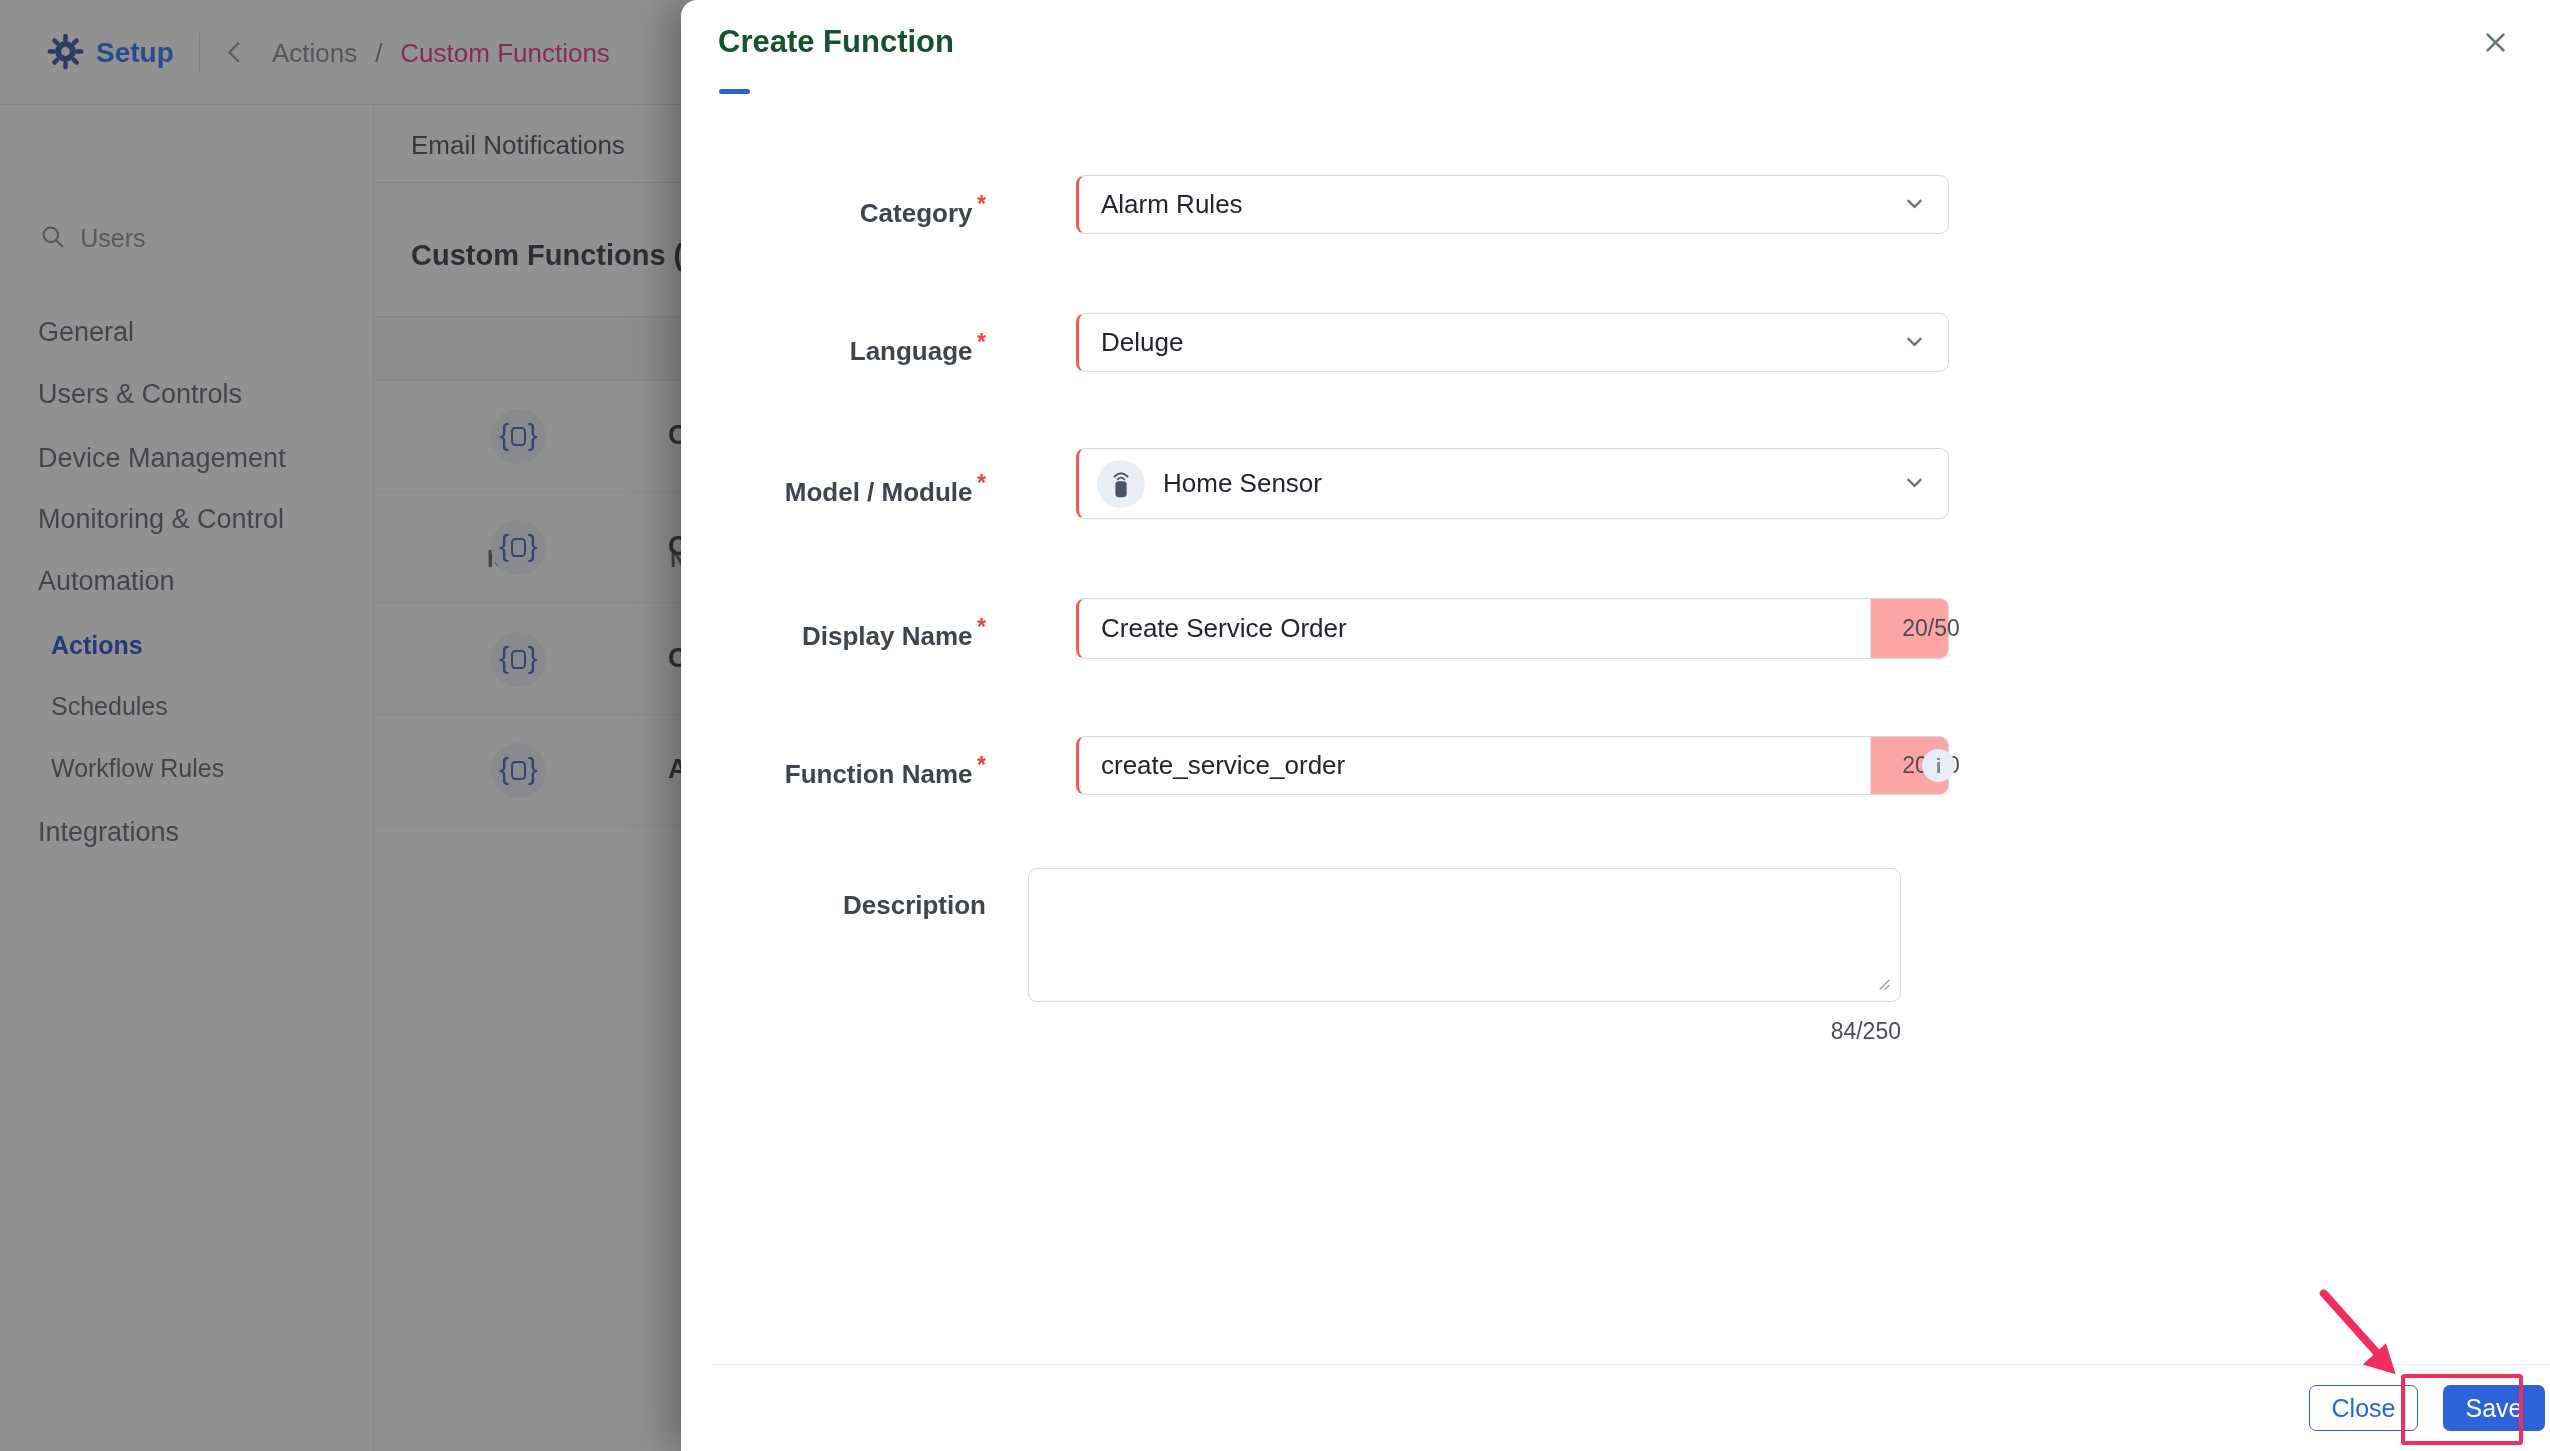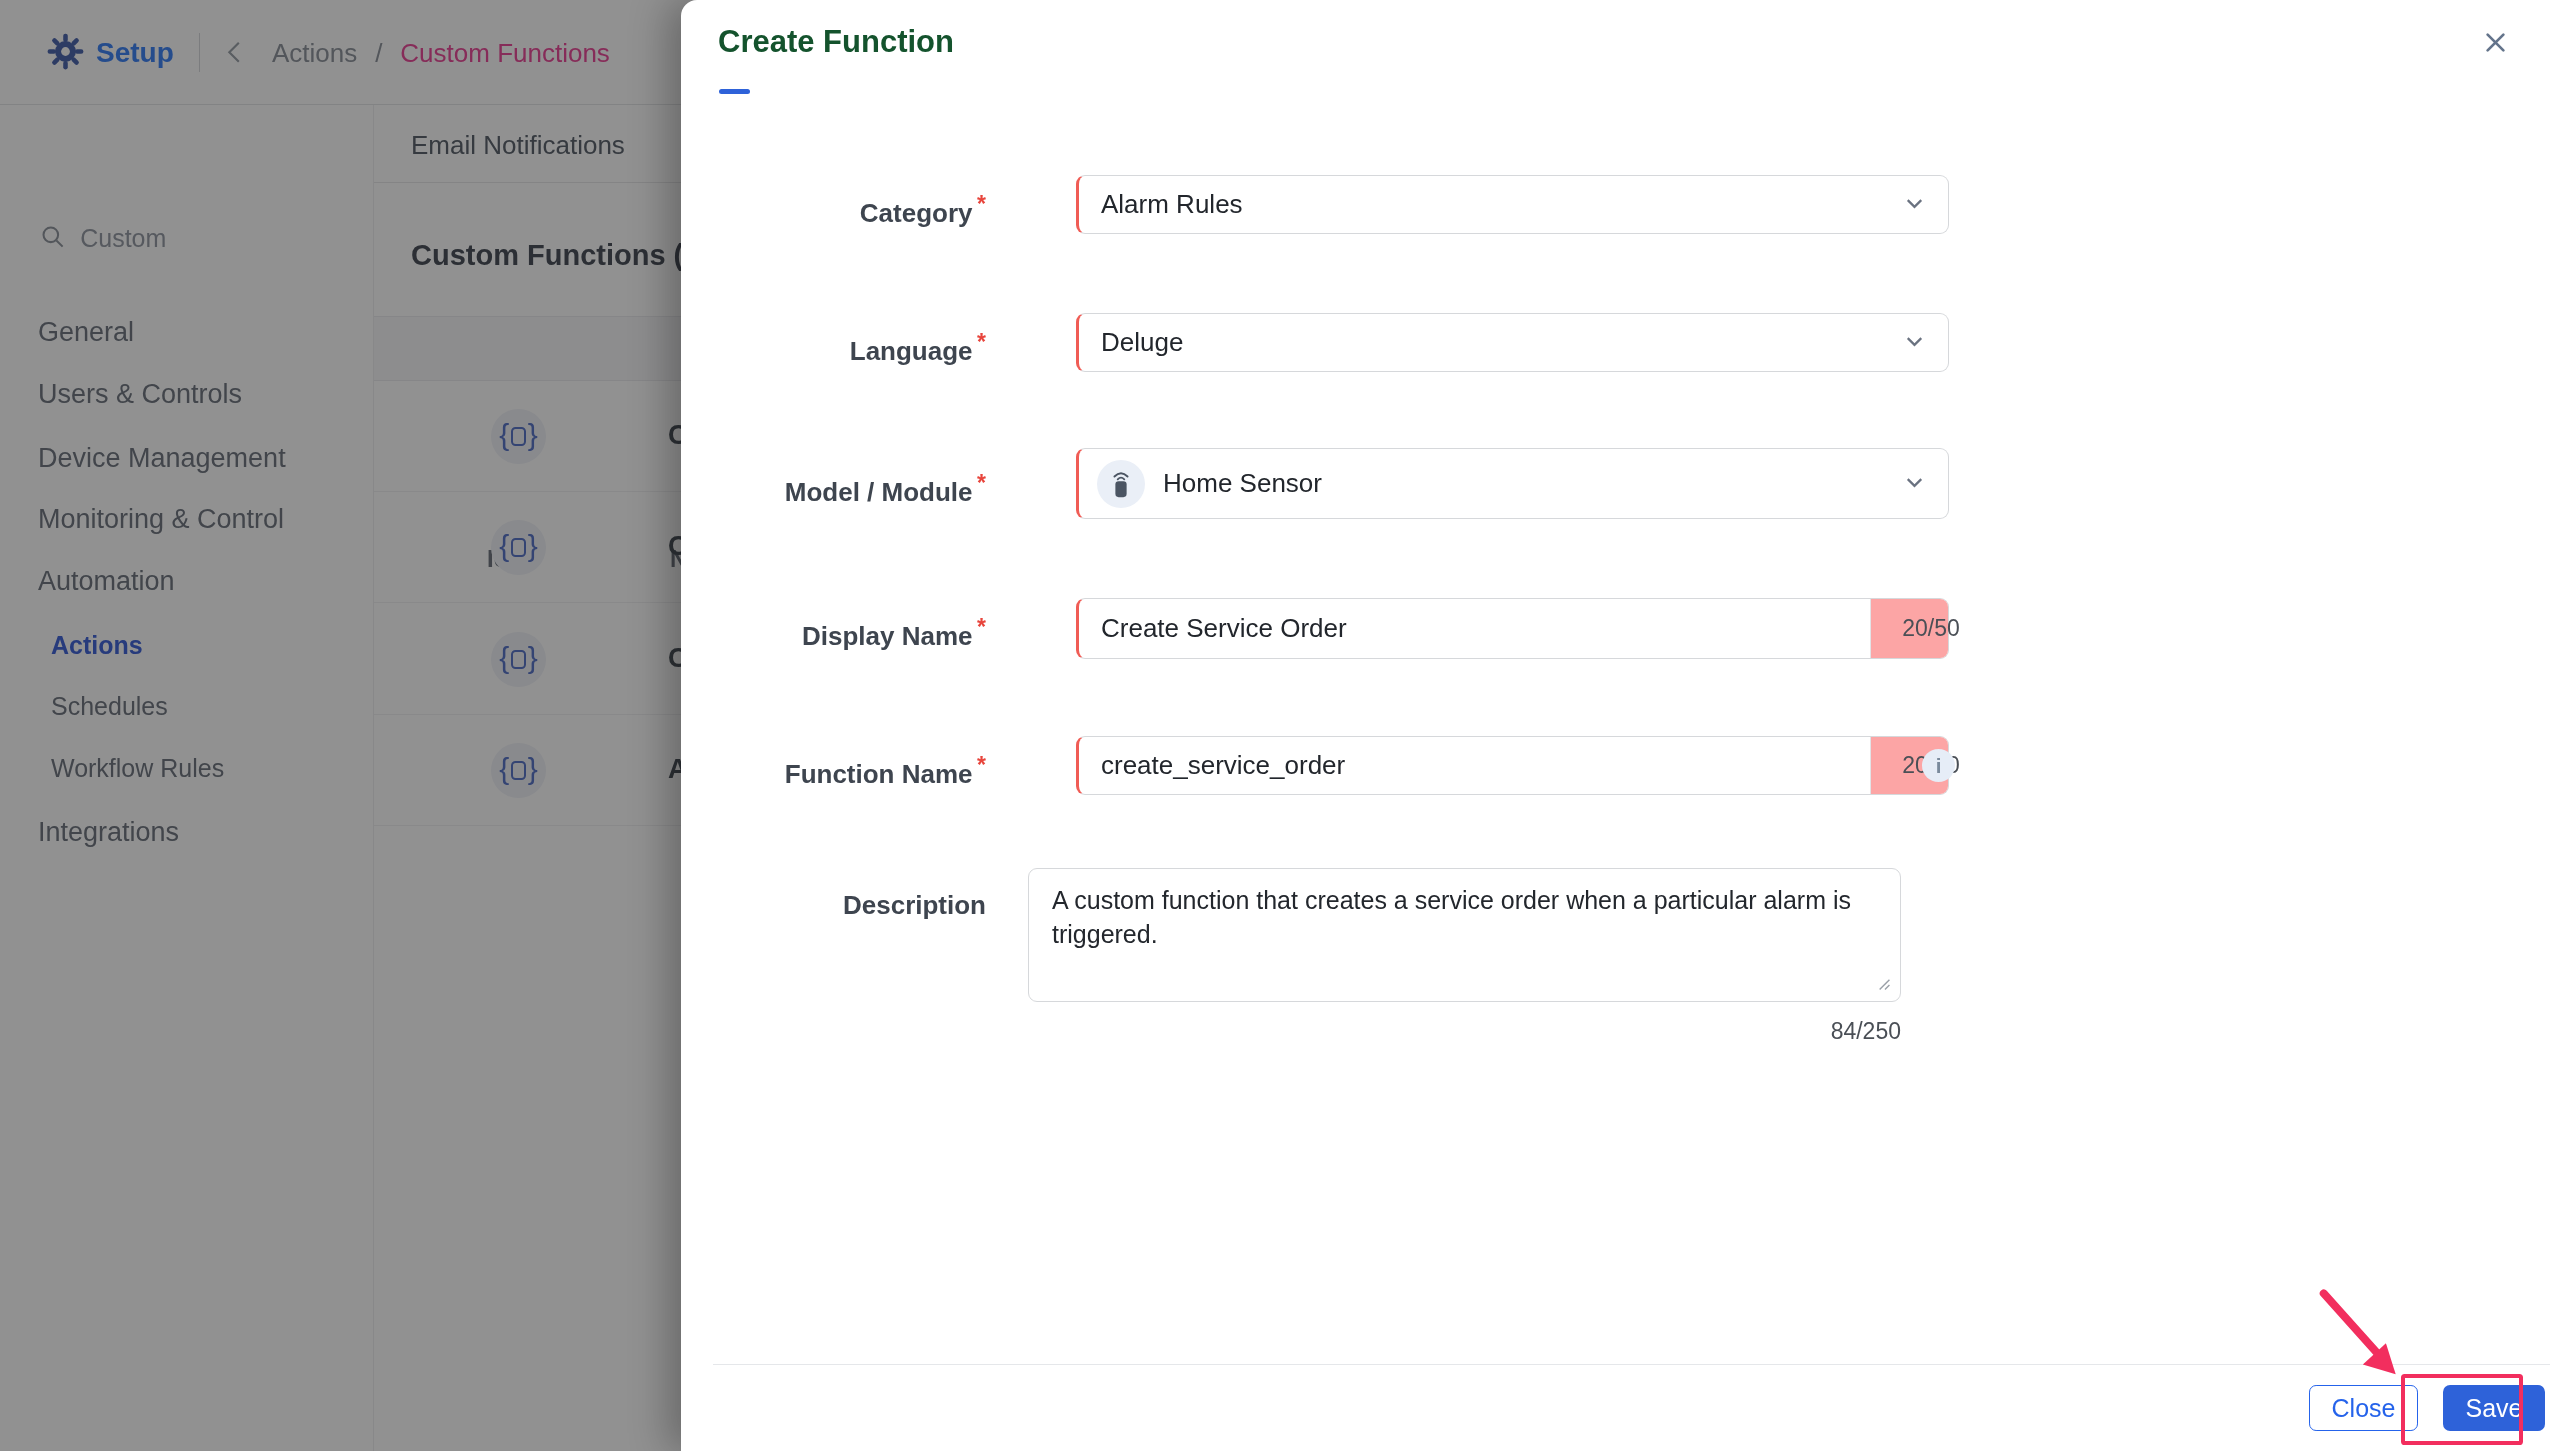--- a/index.html
+++ b/index.html
@@ -133,21 +133,21 @@
   </div>
 
   <div class="sidebar">
     <div class="search-row">
       <span>
         <svg width="27" height="27" viewBox="0 0 24 24" fill="none" stroke="#8e949d" stroke-width="1.8">
           <circle cx="10.5" cy="10.5" r="6.5"></circle>
             <line x1="15.5" y1="15.5" x2="21" y2="21"></line>
         </svg>
       </span>
-      <span class="search-text">Custom</span>
+      <span class="search-text">Users</span>
     </div>
     <div class="nav-item" style="top:210px">General</div>
     <div class="nav-item" style="top:272px">Users &amp; Controls</div>
     <div class="nav-item" style="top:336px">Device Management</div>
     <div class="nav-item" style="top:397px">Monitoring &amp; Control</div>
     <div class="nav-item" style="top:459px">Automation</div>
     <div class="nav-item sub active" style="top:523px">Actions</div>
     <div class="nav-item sub" style="top:584px">Schedules</div>
     <div class="nav-item sub" style="top:646px">Workflow Rules</div>
     <div class="nav-item" style="top:710px">Integrations</div>
@@ -275,21 +275,20 @@
         <span class="counter-panel">20/50</span>
       </div>
       <span class="info-badge">i</span>
     </div>
 
     <div class="form-row" style="top:868px; height:178px">
       <div class="form-label" style="padding-top:22px">
         <span>Description</span>
       </div>
       <div class="textareabox">
-        <div class="textarea-text">A custom function that creates a service order when a particular alarm is triggered.</div>
         <span class="resize-glyph">
           <svg width="14.2" height="14.2" viewBox="0 0 16 16" fill="none" stroke="#9aa0a8" stroke-width="1.6">
             <line x1="3" y1="14" x2="14" y2="3"></line>
               <line x1="9" y1="14" x2="14" y2="9"></line>
           </svg>
         </span>
       </div>
       <div class="ta-counter">84/250</div>
     </div>
 

